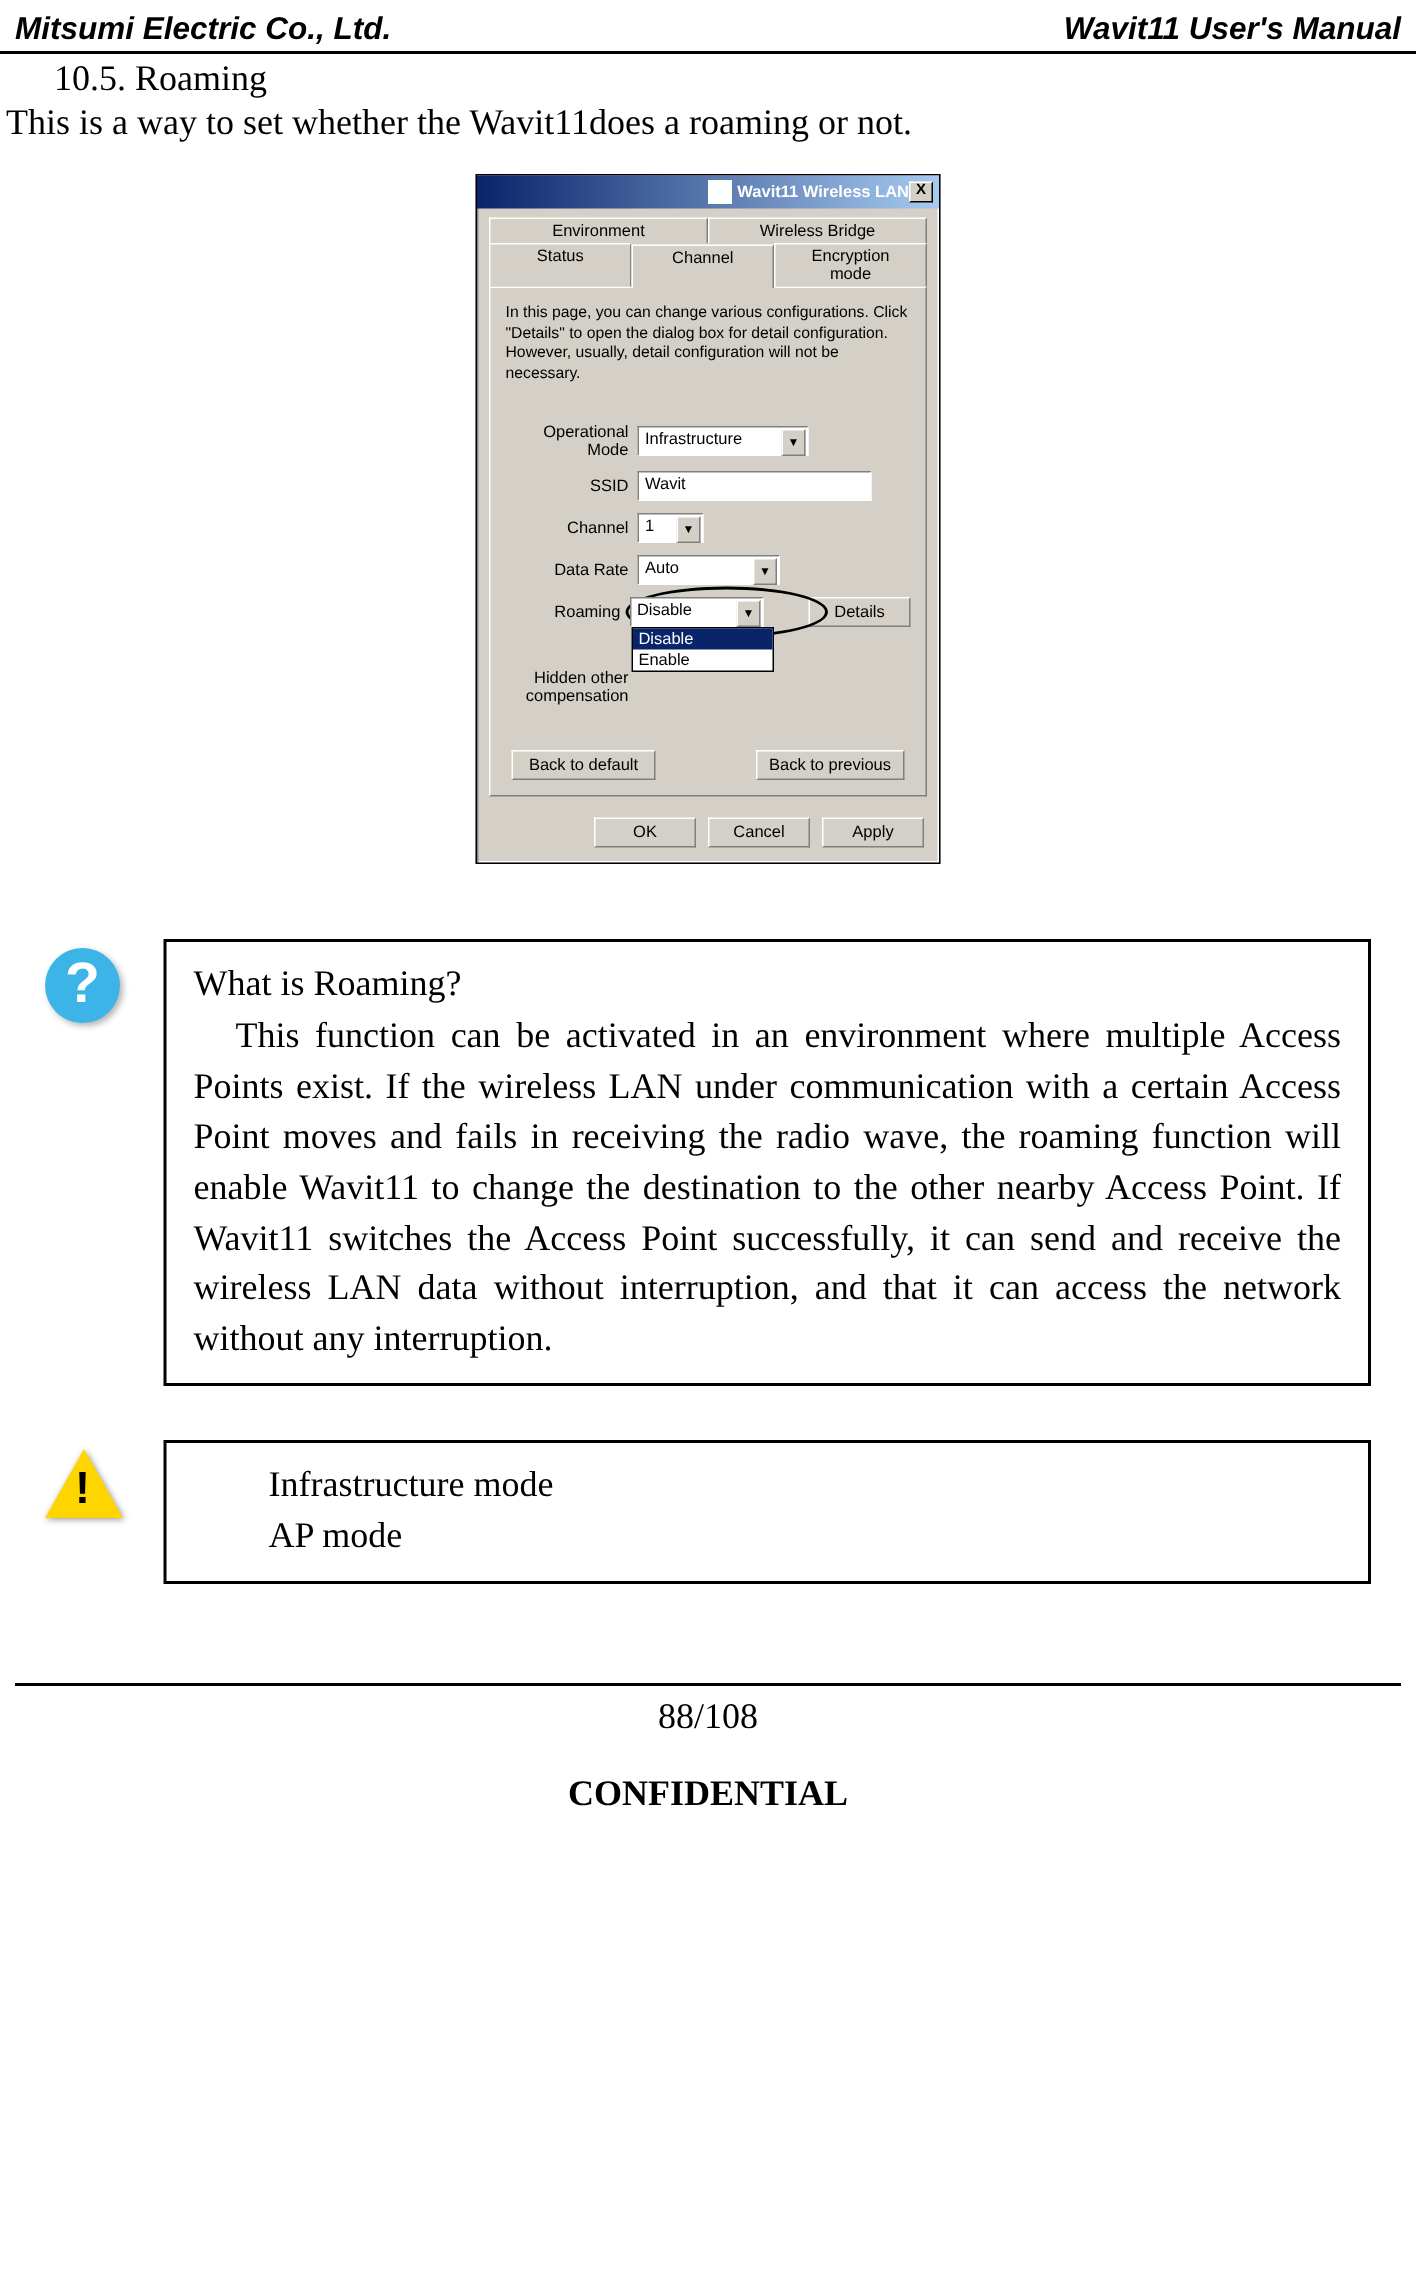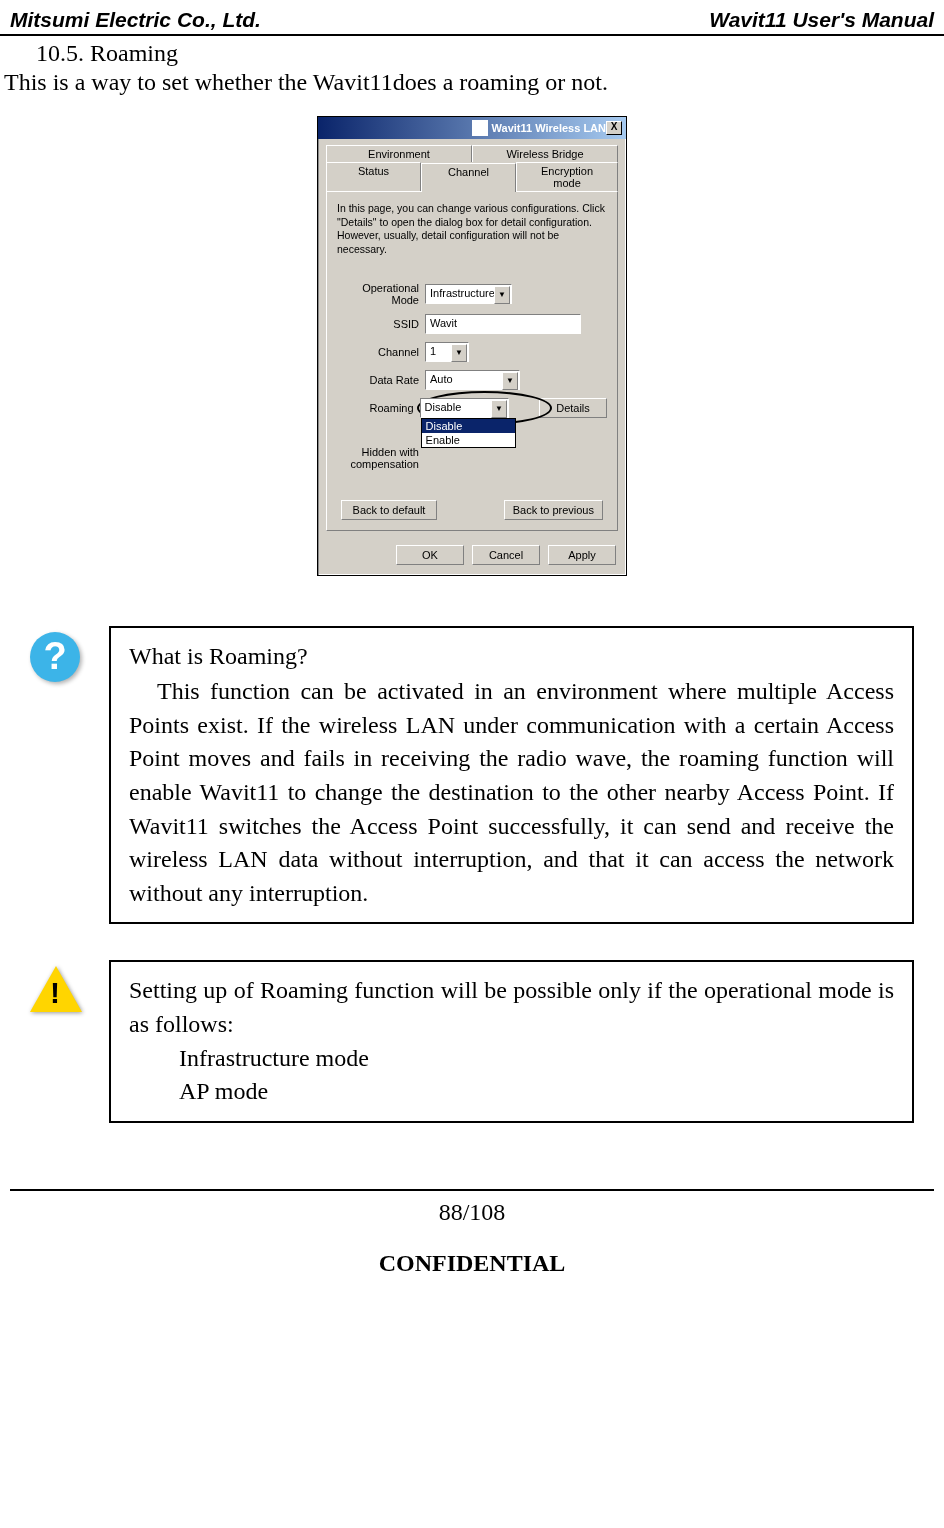--- a/index.html
+++ b/index.html
@@ -130,21 +130,21 @@
     .form-control {
       background: #fff;
       border: 1px solid #808080;
       border-right-color: #fff;
       border-bottom-color: #fff;
       height: 20px;
       padding: 2px 4px;
       font-size: 11px;
     }
     .dropdown {
-      width: 87px;
+      width: 114px;
       position: relative;
     }
     .dropdown.small {
       width: 44px;
     }
     .dropdown.mid {
       width: 95px;
     }
     .dropdown-arrow {
       position: absolute;
@@ -366,21 +366,21 @@
         <span class="dropdown-arrow">▼</span>
         <div class="dropdown-list">
           <div class="dropdown-item selected">Disable</div>
           <div class="dropdown-item">Enable</div>
         </div>
       </div>
       <div class="win-button details-btn">Details</div>
     </div>
 
     <div class="form-row" style="margin-top:28px;">
-      <div class="form-label">Hidden with compensation</div>
+      <div class="form-label">Hidden other compensation</div>
     </div>
 
     <div class="button-row-inner">
       <div class="win-button">Back to default</div>
       <div class="win-button">Back to previous</div>
     </div>
   </div>
 
   <div class="button-row-bottom">
     <div class="win-button">OK</div>
@@ -397,21 +397,20 @@
     <div>What is Roaming?</div>
     <div style="text-indent:28px; margin-top:2px;">This function can be activated in an environment where multiple Access Points exist. If the wireless LAN under communication with a certain Access Point moves and fails in receiving the radio wave, the roaming function will enable Wavit11 to change the destination to the other nearby Access Point. If Wavit11 switches the Access Point successfully, it can send and receive the wireless LAN data without interruption, and that it can access the network without any interruption.</div>
   </div>
 </div>
 
 <div class="info-section">
   <div class="icon-col">
     <div class="warn-icon"></div>
   </div>
   <div class="info-box">
-    <div>Setting up of Roaming function will be possible only if the operational mode is as follows:</div>
     <span class="indent">Infrastructure mode</span>
     <span class="indent">AP mode</span>
   </div>
 </div>
 
 <div class="page-footer">
   <span>88/108</span>
 </div>
 <div class="confidential">CONFIDENTIAL</div>
 

